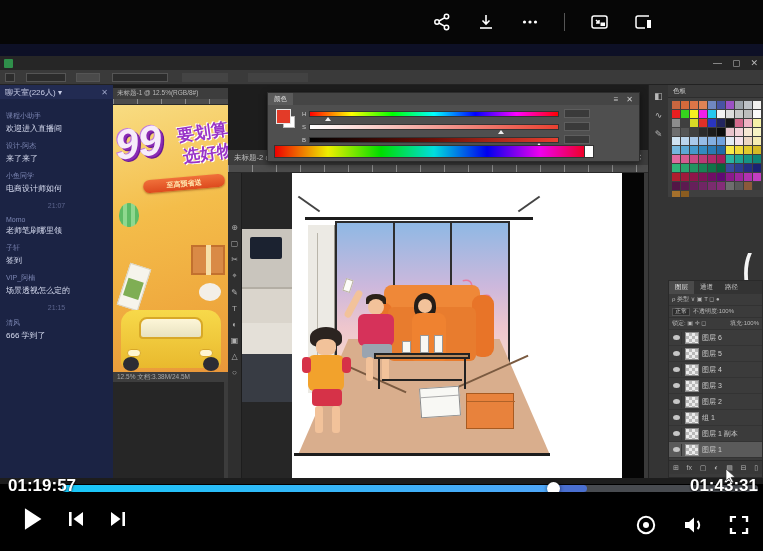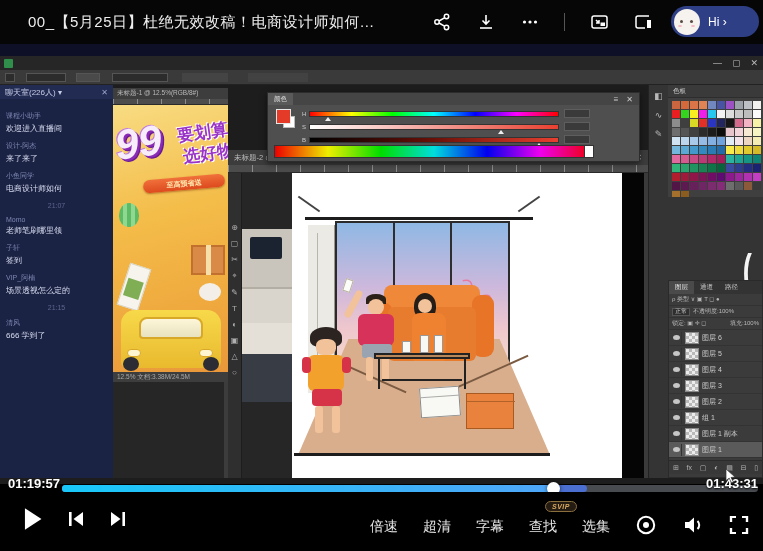--- a/index.html
+++ b/index.html
@@ -163,35 +163,34 @@
   .tb-icon{width:10px;height:10px;border-radius:2px;margin-right:27px;}
   .tb-icon.chrome{border-radius:50%;background:conic-gradient(#ea4335 0 33%,#fbbc05 33% 66%,#34a853 66% 100%);position:relative;}
   .tb-highlight{width:34px;height:12px;background:#b85c22;border-radius:2px;margin-right:22px;display:flex;align-items:center;padding-left:2px;}
   .tb-highlight i{width:8px;height:8px;background:#ffd9a8;border-radius:1px;display:block;}
   .tray{position:absolute;right:66px;top:3px;display:flex;gap:6px;}
   .tray i{width:7px;height:7px;border-radius:1px;display:block;}
   #progress{position:absolute;left:62px;top:485px;width:696px;height:7px;background:rgba(190,198,210,.38);border-radius:4px;}
   #prog-buffer{position:absolute;left:0;top:0;height:7px;background:#4a6fd0;border-radius:4px;}
   #prog-played{position:absolute;left:0;top:0;height:7px;background:linear-gradient(90deg,#18c8f8,#4fa6f8);border-radius:4px;}
   #prog-head{position:absolute;top:-3px;width:13px;height:13px;border-radius:50%;background:#fff;box-shadow:0 0 4px rgba(0,0,0,.6);}
-  .timetext{position:absolute;color:#fff;font-size:13px;font-weight:bold;text-shadow:0 1px 2px #000;}
+  .timetext{position:absolute;color:#fff;font-size:17px;font-weight:bold;text-shadow:0 1px 2px #000;}
   #controlbar{position:absolute;left:0;top:492px;width:763px;height:59px;background:#000;}
   .left-ctls{position:absolute;left:20px;top:14px;display:flex;align-items:center;gap:22px;}
   .right-ctls{position:absolute;right:14px;top:22px;display:flex;align-items:center;gap:25px;}
   .ctl-label{color:#e8e8e8;font-size:14px;position:relative;white-space:nowrap;}
   .svip-badge{position:absolute;left:16px;top:-17px;background:#241c12;border:1px solid #8a6f3c;border-radius:7px;color:#d8a860;font-size:7px;font-style:italic;font-weight:bold;padding:1px 6px;letter-spacing:.5px;}
   .cursor{position:absolute;z-index:50;}
 </style>
 </head>
 <body>
 
 <div id="stage">
 
   <div id="topbar">
-    <div class="vid-title">00_【5月25日】杜绝无效改稿！电商设计师如何...</div>
     <div class="top-icons">
       <div class="tico">
         <svg width="18" height="18" viewBox="0 0 18 18">
             <g stroke="#fff" stroke-width="1.5" fill="none">
               <circle cx="13.5" cy="3.5" r="2.2"></circle>
               <circle cx="4" cy="9" r="2.2"></circle>
               <circle cx="13.5" cy="14.5" r="2.2"></circle>
               <path d="M6 8l5.5-3.2M6 10l5.5 3.2"></path>
             </g>
           </svg>
@@ -224,24 +223,20 @@
           </svg>
       </div>
       <div class="tico">
         <svg width="19" height="18" viewBox="0 0 19 18">
             <g stroke="#fff" stroke-width="1.5" fill="none">
               <path d="M15 3H4a2 2 0 0 0-2 2v8a2 2 0 0 0 2 2h7"></path>
               <rect x="13" y="7" width="4" height="8" fill="#fff" stroke="none"></rect>
             </g>
           </svg>
       </div>
-    </div>
-    <div class="avatar-pill">
-      <div class="avatar-face"></div>
-      <div class="avatar-label">Hi ›</div>
     </div>
   </div>
 
   <div id="psarea">
     <div id="navy-strip"></div>
 
     <div id="menubar">
       <div class="ps-logo"></div>
       <div class="winctl">
           <span>—</span>
@@ -687,27 +682,20 @@
           </svg>
       </div>
       <div>
         <svg width="20" height="20" viewBox="0 0 20 20">
             <path d="M3 3L12.5 10L3 17Z" fill="#fff"></path>
             <rect x="14.4" y="3" width="2.6" height="14" fill="#fff"></rect>
           </svg>
       </div>
     </div>
     <div class="right-ctls">
-      <div style="display:flex;gap:25px;">
-          <span class="ctl-label">倍速</span>
-          <span class="ctl-label">超清</span>
-          <span class="ctl-label">字幕</span>
-          <span class="ctl-label">查找<span class="svip-badge">SVIP</span></span>
-          <span class="ctl-label">选集</span>
-        </div>
       <div>
         <svg width="22" height="22" viewBox="0 0 22 22">
             <circle cx="11" cy="11" r="8.2" stroke="#fff" stroke-width="2" fill="none"></circle>
             <circle cx="11" cy="11" r="3" fill="#fff"></circle>
           </svg>
       </div>
       <div>
         <svg width="22" height="22" viewBox="0 0 22 22">
             <path d="M3 8h4l5-4.5v15L7 14H3Z" fill="#fff"></path>
             <path d="M15.5 7a5.5 5.5 0 0 1 0 8" stroke="#fff" stroke-width="2" fill="none"></path>

